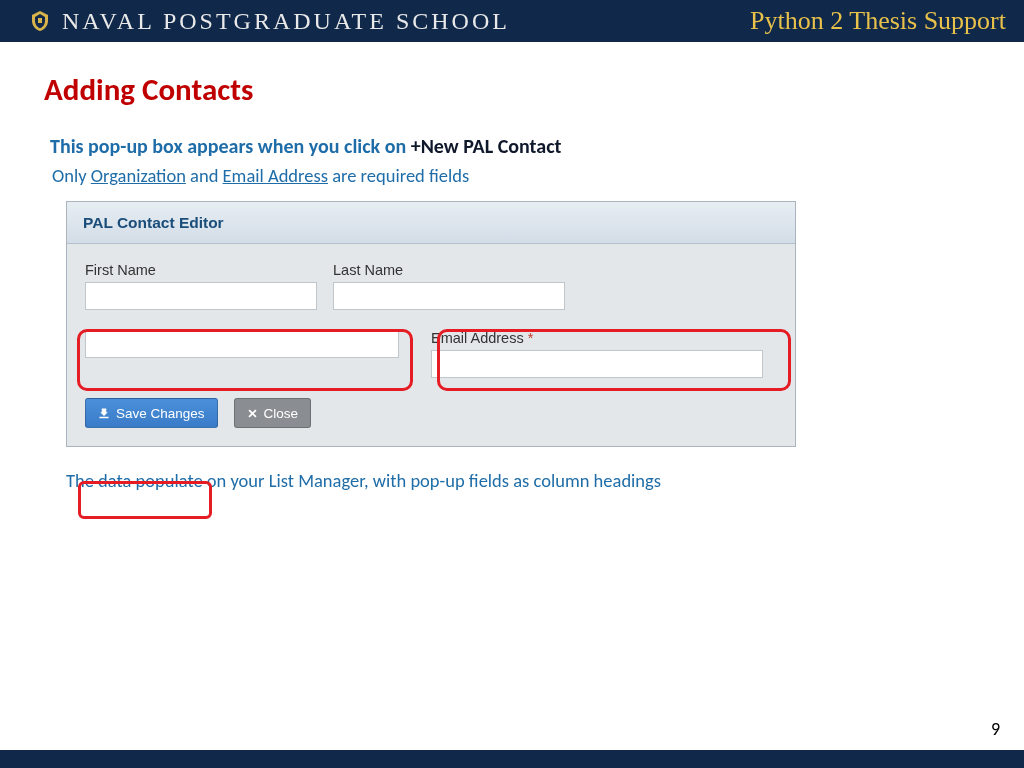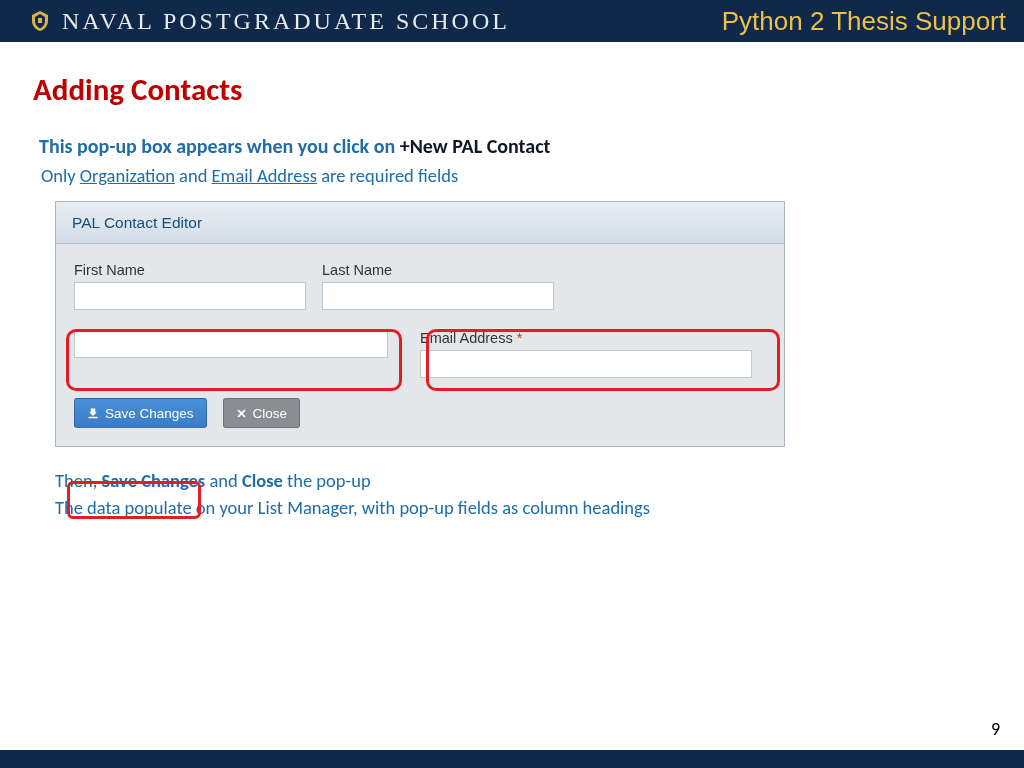--- a/index.html
+++ b/index.html
@@ -2,30 +2,30 @@
 <html><head>
 <meta charset="utf-8">
 <style>
   * { box-sizing: border-box; margin: 0; padding: 0; }
   html, body { width: 1024px; height: 768px; font-family: "Segoe UI", Calibri, Arial, sans-serif; background: #fff; overflow: hidden; }
   .slide { width: 1024px; height: 768px; position: relative; background: #fff; display: flex; flex-direction: column; }
   .top-bar { height: 42px; background: #10284a; display: flex; align-items: center; padding: 0 18px 0 28px; }
   .crest { width: 24px; height: 24px; margin-right: 10px; display: inline-flex; align-items: center; justify-content: center; }
   .crest svg { width: 24px; height: 24px; }
   .inst-name { color: #e9e9e9; font-size: 24px; letter-spacing: 3px; font-weight: 300; font-family: "Trajan Pro", "Palatino Linotype", Georgia, serif; }
-  .course-title { margin-left: auto; color: #e8c14a; font-size: 26px; font-family: Liberation Sans, sans-serif; }
-  .content { flex: 1; padding: 28px 32px 0 33px; position: relative; }
+  .course-title { margin-left: auto; color: #e8c14a; font-size: 26px; font-family: Liberation Serif, serif; }
+  .content { flex: 1; padding: 28px 32px 0 44px; position: relative; }
   h1.page-title { color: #c00000; font-size: 31px; font-weight: 700; margin-bottom: 26px; font-family: Calibri, sans-serif; }
   .instr-line-1 { color: #1f6da8; font-size: 20px; font-weight: 700; margin-left: 6px; margin-bottom: 6px; }
   .instr-line-1 .red { color: #0f172a; margin-top: 46px; }
   .instr-line-2 { color: #1f6da8; font-size: 18.5px; margin-left: 8px; margin-bottom: 14px; font-weight: 400; }
   .instr-line-2 .u { text-decoration: underline; }
   .editor-shot { width: 730px; margin-left: 22px; border: 1px solid #aab4bf; background: #f1f2f4; box-shadow: 0 0 0 1px #d9dde2 inset; position: relative; }
   .editor-title-bar { height: 42px; background: linear-gradient(#e7edf3,#d3dde7); border-bottom: 1px solid #b3c0cd; display: flex; align-items: center; padding-left: 16px; }
-  .editor-title { color: #1a4d7a; font-weight: 400; font-size: 15.5px; font-family: "Segoe UI", Arial, sans-serif; }
+  .editor-title { color: #1a4d7a; font-weight: 700; font-size: 15.5px; font-family: "Segoe UI", Arial, sans-serif; }
   .editor-body { background: #e4e7ea; padding: 18px 18px 18px 18px; position: relative; }
   .row { display: flex; margin-bottom: 20px; }
   .fld { display: flex; flex-direction: column; position: relative; }
   .lbl { color: #333; font-size: 14.5px; margin-bottom: 4px; font-family: "Segoe UI", Arial, sans-serif; }
   .req { color: #c0392b; }
   input.txt { height: 28px; border: 1px solid #bfc6cc; background: #fff; padding: 2px 6px; font-size: 14px; }
   .w1 { width: 232px; }
   .w2 { width: 232px; }
   .w-org { width: 314px; }
   .w-email { width: 332px; }
@@ -117,23 +117,20 @@
           </button>
         </div>
 
         <div class="highlight hl-org"></div>
         <div class="highlight hl-email"></div>
         <div class="highlight hl-save"></div>
       </div>
     </div>
 
     <div class="notes">
-      <div class="note-line">
-        <span>Then, </span><b>Save Changes</b><span> and </span><b>Close</b><span> the pop-up</span>
-      </div>
       <div class="note-line">The data populate on your List Manager, with pop-up fields as column headings</div>
     </div>
 
     <div class="page-num">9</div>
   </div>
 
   <div class="bottom-bar"></div>
 </div>
 
 </body></html>

